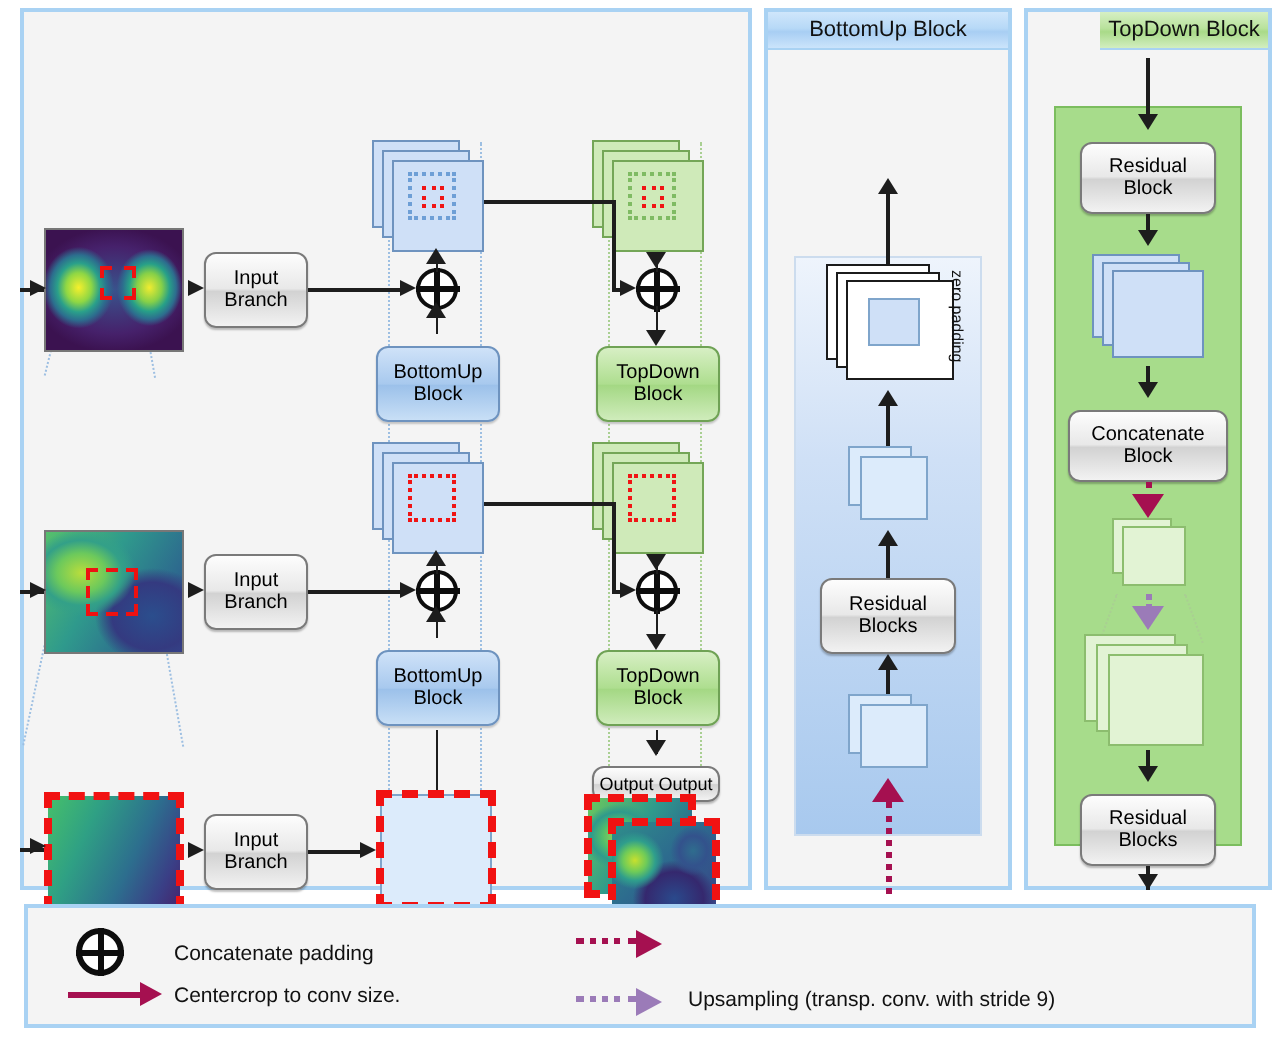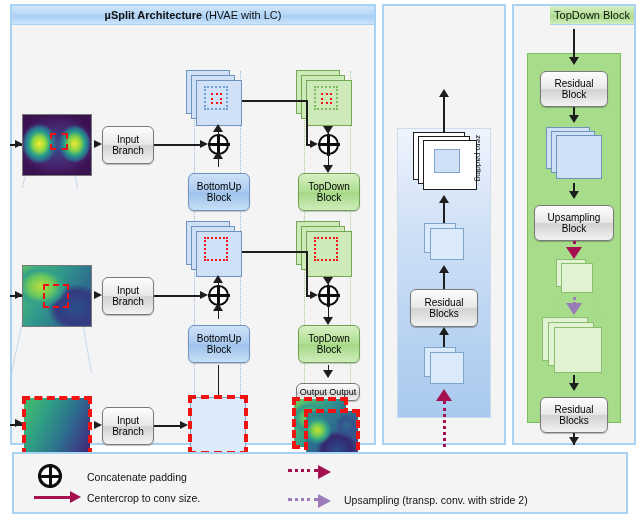--- a/index.html
+++ b/index.html
@@ -115,23 +115,20 @@
   .lg-dash{position:absolute;height:0;border-top:3.5px dotted #a51050;}
   .lg-dash::after{content:"";position:absolute;right:-13px;top:-7.5px;width:0;height:0;
       border-top:7.5px solid transparent;border-bottom:7.5px solid transparent;border-left:13px solid #a51050;}
   .lg-dash.p{border-top-color:#9b7bb8;}
   .lg-dash.p::after{border-left-color:#9b7bb8;}
 </style>
 </head>
 <body>
 
 <div class="panel" style="left:10px;top:4px;width:366px;height:441px;">
-  <div class="panel-header">
-    <span><b>µSplit Architecture</b><span> (HVAE with LC)</span></span>
-  </div>
   <div class="panel-body">
 
     <div class="guide" style="left:28px;top:90px;height:75px;transform:rotate(14deg);transform-origin:top;"></div>
     <div class="guide" style="left:52px;top:90px;height:75px;transform:rotate(-10deg);transform-origin:top;"></div>
     <div class="guide" style="left:22px;top:240px;height:110px;transform:rotate(12deg);transform-origin:top;"></div>
     <div class="guide" style="left:60px;top:240px;height:110px;transform:rotate(-10deg);transform-origin:top;"></div>
 
     <div class="guide" style="left:182px;top:46px;height:330px;"></div>
     <div class="guide" style="left:228px;top:46px;height:330px;"></div>
     <div class="guide g" style="left:292px;top:46px;height:330px;"></div>
@@ -277,20 +274,23 @@
     <div class="arr arr-d" style="left:311px;top:382px;"></div>
 
     <div class="micro m4" style="left:282px;top:374px;width:52px;height:48px;"></div>
     <div class="redthick" style="left:280px;top:372px;width:56px;height:52px;"></div>
     <div class="micro m2" style="left:294px;top:386px;width:52px;height:48px;"></div>
     <div class="redthick" style="left:292px;top:384px;width:56px;height:52px;"></div>
   </div>
 </div>
 
 <div class="panel" style="left:382px;top:4px;width:124px;height:441px;">
+  <div class="panel-header">
+    <span>BottomUp Block</span>
+  </div>
   <div class="panel-body">
     <div style="position:absolute;left:13px;top:103px;width:94px;height:290px;
                 background:linear-gradient(to bottom,#eef4fc 0%,#cfe0f6 35%,#a8c9ee 100%);
                 border:1px solid #ccdcee;box-sizing:border-box;"></div>
 
     <div class="ln" style="left:59px;top:70px;width:2px;height:60px;"></div>
     <div class="arr arr-u" style="left:55px;top:64px;"></div>
 
     <div class="tens t-white" style="left:29px;top:107px;width:68px;height:62px;">
       <i style="left:0;top:0;width:52px;height:48px;"></i>
@@ -351,21 +351,21 @@
     <div class="tens t-blue" style="left:32px;top:102px;width:58px;height:56px;">
       <i style="left:0;top:0;width:44px;height:42px;"></i>
       <i style="left:5px;top:4px;width:44px;height:42px;"></i>
       <i style="left:10px;top:8px;width:46px;height:44px;"></i>
     </div>
 
     <div class="ln" style="left:59px;top:158px;width:2px;height:14px;"></div>
     <div class="arr arr-d" style="left:55px;top:166px;"></div>
 
     <div class="gbox" style="left:20px;top:180px;width:80px;height:36px;">
-      <span>Upsampling</span>
+      <span>Concatenate</span>
       <span>Block</span>
     </div>
 
     <div class="dash-v" style="left:58.5px;top:216px;height:10px;"></div>
     <div class="arrd-down" style="left:52px;top:222px;"></div>
 
     <div class="tens t-palegreen" style="left:42px;top:234px;width:40px;height:38px;">
       <i style="left:0;top:0;width:30px;height:28px;"></i>
       <i style="left:5px;top:4px;width:32px;height:30px;"></i>
     </div>
@@ -398,14 +398,14 @@
 <div class="legend">
   <div class="lg-concat" style="left:24px;top:10px;"></div>
   <span class="lg-item" style="left:73px;top:17px;">Concatenate padding</span>
 
   <div class="lg-solid" style="left:20px;top:42px;width:36px;"></div>
   <span class="lg-item" style="left:73px;top:38px;">Centercrop to conv size.</span>
 
   <div class="lg-dash" style="left:274px;top:15px;width:30px;"></div>
 
   <div class="lg-dash p" style="left:274px;top:44px;width:30px;"></div>
-  <span class="lg-item" style="left:330px;top:40px;">Upsampling (transp. conv. with stride 2)</span>
+  <span class="lg-item" style="left:330px;top:40px;">Upsampling (transp. conv. with stride 9)</span>
 </div>
 
 </body></html>

